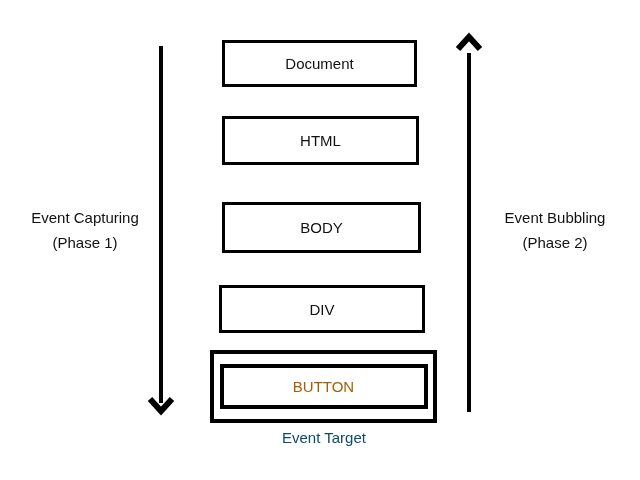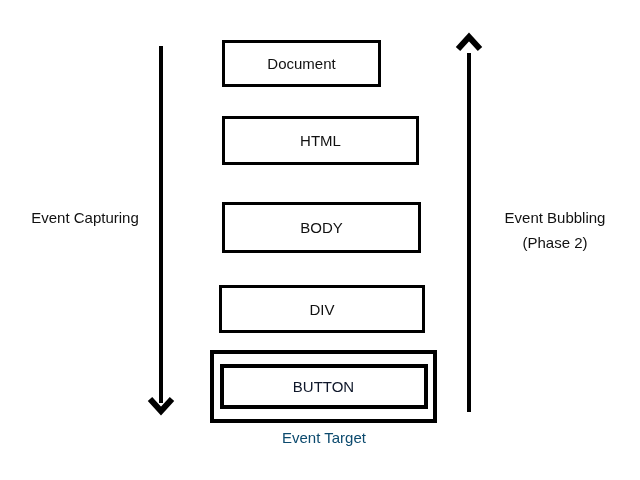--- a/index.html
+++ b/index.html
@@ -20,21 +20,21 @@
     position: absolute;
     box-sizing: border-box;
     border: 3px solid #000000;
     background: #ffffff;
     display: flex;
     align-items: center;
     justify-content: center;
     font-size: 15px;
     color: #111111;
   }
-  .box-document { left: 222px; top: 40px;  width: 159px; height: 47px; }
+  .box-document { left: 222px; top: 40px;  width: 195px; height: 47px; }
   .box-html     { left: 222px; top: 116px; width: 197px; height: 49px; }
   .box-body     { left: 222px; top: 202px; width: 199px; height: 51px; }
   .box-div      { left: 219px; top: 285px; width: 206px; height: 48px; }
   .box-button-outer {
     position: absolute;
     left: 210px; top: 350px;
     width: 227px; height: 73px;
     box-sizing: border-box;
     border: 4px solid #000000;
     background: #ffffff;
@@ -44,21 +44,21 @@
   }
   .box-button-inner {
     box-sizing: border-box;
     width: 208px; height: 45px;
     border: 4px solid #000000;
     background: #ffffff;
     display: flex;
     align-items: center;
     justify-content: center;
     font-size: 15px;
-    color: #0f172a;
+    color: #a16207;
   }
   .side-label {
     position: absolute;
     width: 160px;
     text-align: center;
     font-size: 15px;
     line-height: 25px;
     color: #111111;
   }
   .label-capturing { left: 5px;  top: 205px; }
@@ -89,20 +89,21 @@
     <polyline points="3,357 14,369 25,357" stroke-width="6"></polyline>
   </svg>
 
   <svg class="arrow-svg arrow-right" width="28" height="388" viewBox="0 0 28 388" aria-hidden="true">
     <line x1="14" y1="23" x2="14" y2="382" stroke-width="4"></line>
     <polyline points="3,19 14,7 25,19" stroke-width="6"></polyline>
   </svg>
 
   <div class="side-label label-capturing">
     <div>Event Capturing</div>
+    <div>(Phase 1)</div>
   </div>
 
   <div class="side-label label-bubbling">
     <div>Event Bubbling</div>
     <div>(Phase 2)</div>
   </div>
 
   <div class="box box-document">
     <span>Document</span>
   </div>

